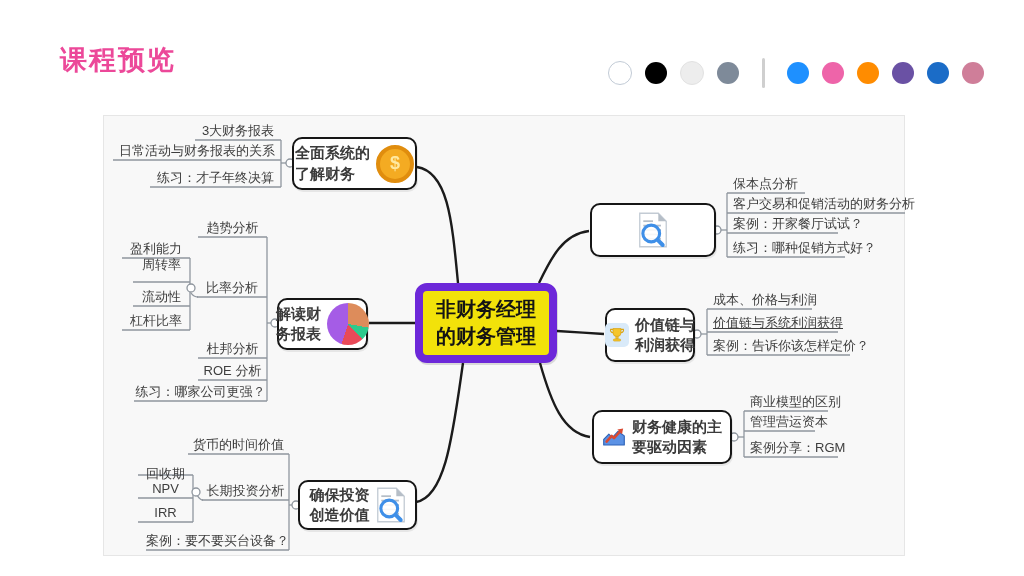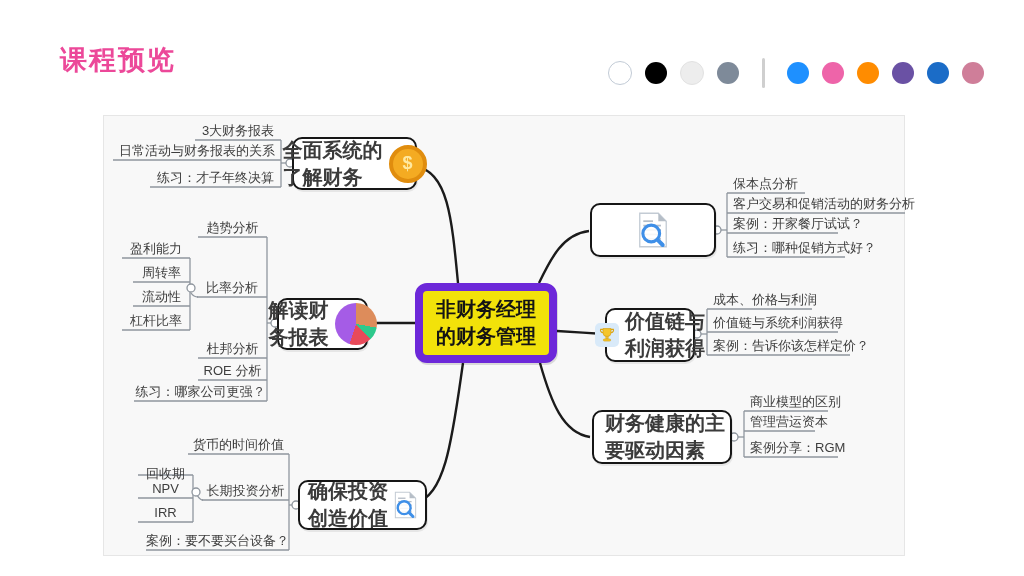--- a/index.html
+++ b/index.html
@@ -26,21 +26,21 @@
     position:absolute;left:103px;top:115px;width:802px;height:441px;
     background:#f8f8f8;border:1px solid #e6e6e6;box-sizing:border-box;
   }
   .connectors{position:absolute;left:0;top:0;width:1024px;height:576px;pointer-events:none;}
   
   .node{
     position:absolute;background:#fff;border:2.5px solid #161616;border-radius:10px;
     box-sizing:border-box;display:flex;align-items:center;justify-content:center;
     gap:6px;padding:4px 8px;box-shadow:1px 2px 0 rgba(0,0,0,0.07);
   }
-  .node-label{font-size:20px;font-weight:600;line-height:1.35;color:#3b3b3b;white-space:nowrap;}
+  .node-label{font-size:15px;font-weight:600;line-height:1.35;color:#3b3b3b;white-space:nowrap;}
   .center-node{
     position:absolute;left:415px;top:283px;width:142px;height:80px;
     background:#f2e20a;border:8px solid #6d28d9;border-radius:12px;
     box-sizing:border-box;display:flex;flex-direction:column;align-items:center;justify-content:center;
     box-shadow:1px 2px 0 rgba(0,0,0,0.12);
   }
   .center-node .line{font-size:20px;font-weight:800;color:#141414;line-height:1.35;white-space:nowrap;}
   
   .leaf{
     position:absolute;height:17px;line-height:17px;font-size:13px;color:#3e3e3e;
@@ -178,21 +178,21 @@
 </div>
 
 <div class="node" style="left:277px;top:298px;width:91px;height:52px;padding:4px 18px;">
   <div class="node-label">
     <div>解读财</div>
     <div>务报表</div>
   </div>
   <div class="pie"></div>
 </div>
 
-<div class="node" style="left:298px;top:480px;width:129px;height:50px;">
+<div class="node" style="left:298px;top:480px;width:119px;height:50px;">
   <div class="node-label">
     <div>确保投资</div>
     <div>创造价值</div>
   </div>
   <svg width="30" height="36" viewBox="0 0 34 40">
     <path d="M2 1 h21 l9 9 v29 h-30 z" fill="#ffffff" stroke="#c3cbd4" stroke-width="1.5"></path>
     <path d="M23 1 l9 9 h-9 z" fill="#b6bec7"></path>
     <g stroke="#b6bec7" stroke-width="2">
       <line x1="6" y1="10" x2="17" y2="10"></line>
         <line x1="6" y1="15" x2="26" y2="15"></line>
@@ -248,38 +248,38 @@
   </div>
 </div>
 
 <div class="leaf center-align" style="left:195px;top:122px;width:86px;">3大财务报表</div>
 <div class="leaf center-align" style="left:113px;top:142px;width:168px;">日常活动与财务报表的关系</div>
 <div class="leaf center-align" style="left:150px;top:169px;width:131px;">练习：才子年终决算</div>
 
 <div class="leaf center-align" style="left:198px;top:219px;width:69px;">趋势分析</div>
 <div class="leaf center-align" style="left:197px;top:279px;width:70px;">比率分析</div>
 <div class="leaf center-align" style="left:122px;top:240px;width:68px;">盈利能力</div>
-<div class="leaf center-align" style="left:133px;top:264px;width:57px;">周转率</div>
+<div class="leaf center-align" style="left:133px;top:256px;width:57px;">周转率</div>
 <div class="leaf center-align" style="left:133px;top:288px;width:57px;">流动性</div>
 <div class="leaf center-align" style="left:122px;top:312px;width:68px;">杠杆比率</div>
 <div class="leaf center-align" style="left:198px;top:340px;width:69px;">杜邦分析</div>
 <div class="leaf center-align" style="left:198px;top:362px;width:69px;">ROE 分析</div>
 <div class="leaf center-align" style="left:134px;top:383px;width:133px;">练习：哪家公司更强？</div>
 
 <div class="leaf center-align" style="left:188px;top:436px;width:101px;">货币的时间价值</div>
 <div class="leaf center-align" style="left:202px;top:482px;width:87px;">长期投资分析</div>
 <div class="leaf center-align" style="left:138px;top:457px;width:55px;margin-top:8px;">回收期</div>
 <div class="leaf center-align" style="left:138px;top:480px;width:55px;">NPV</div>
 <div class="leaf center-align" style="left:138px;top:504px;width:55px;">IRR</div>
 <div class="leaf center-align" style="left:146px;top:532px;width:143px;">案例：要不要买台设备？</div>
 
 <div class="leaf left-align" style="left:733px;top:175px;width:172px;">保本点分析</div>
 <div class="leaf left-align" style="left:733px;top:195px;width:172px;">客户交易和促销活动的财务分析</div>
 <div class="leaf left-align" style="left:733px;top:215px;width:172px;">案例：开家餐厅试试？</div>
 <div class="leaf left-align" style="left:733px;top:239px;width:172px;">练习：哪种促销方式好？</div>
 
 <div class="leaf left-align" style="left:713px;top:291px;width:160px;">成本、价格与利润</div>
-<div class="leaf left-align" style="left:713px;top:314px;width:160px;">价值链与系统利润获得</div>
+<div class="leaf left-align" style="left:713px;top:314px;width:160px;text-decoration:underline;">价值链与系统利润获得</div>
 <div class="leaf left-align" style="left:713px;top:337px;width:160px;">案例：告诉你该怎样定价？</div>
 
 <div class="leaf left-align" style="left:750px;top:393px;width:150px;">商业模型的区别</div>
 <div class="leaf left-align" style="left:750px;top:413px;width:150px;">管理营运资本</div>
 <div class="leaf left-align" style="left:750px;top:439px;width:150px;">案例分享：RGM</div>
 
 </body></html>

